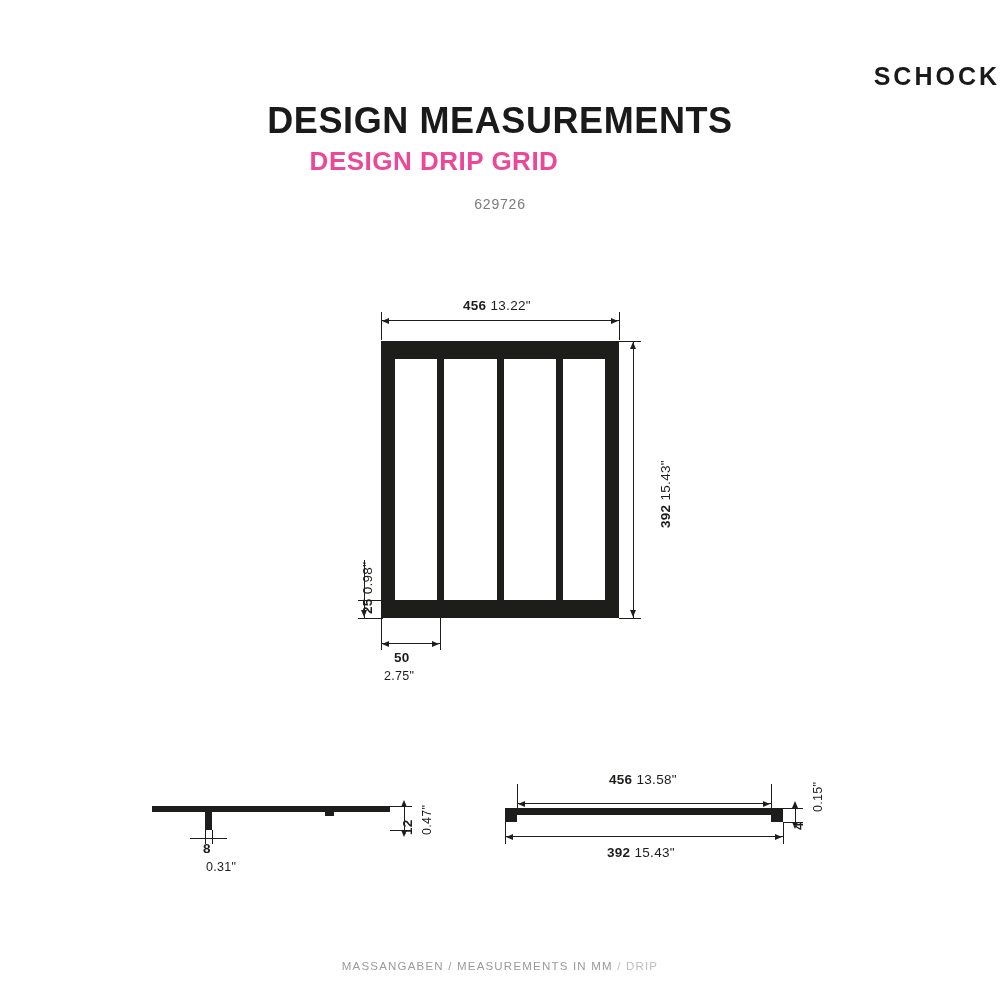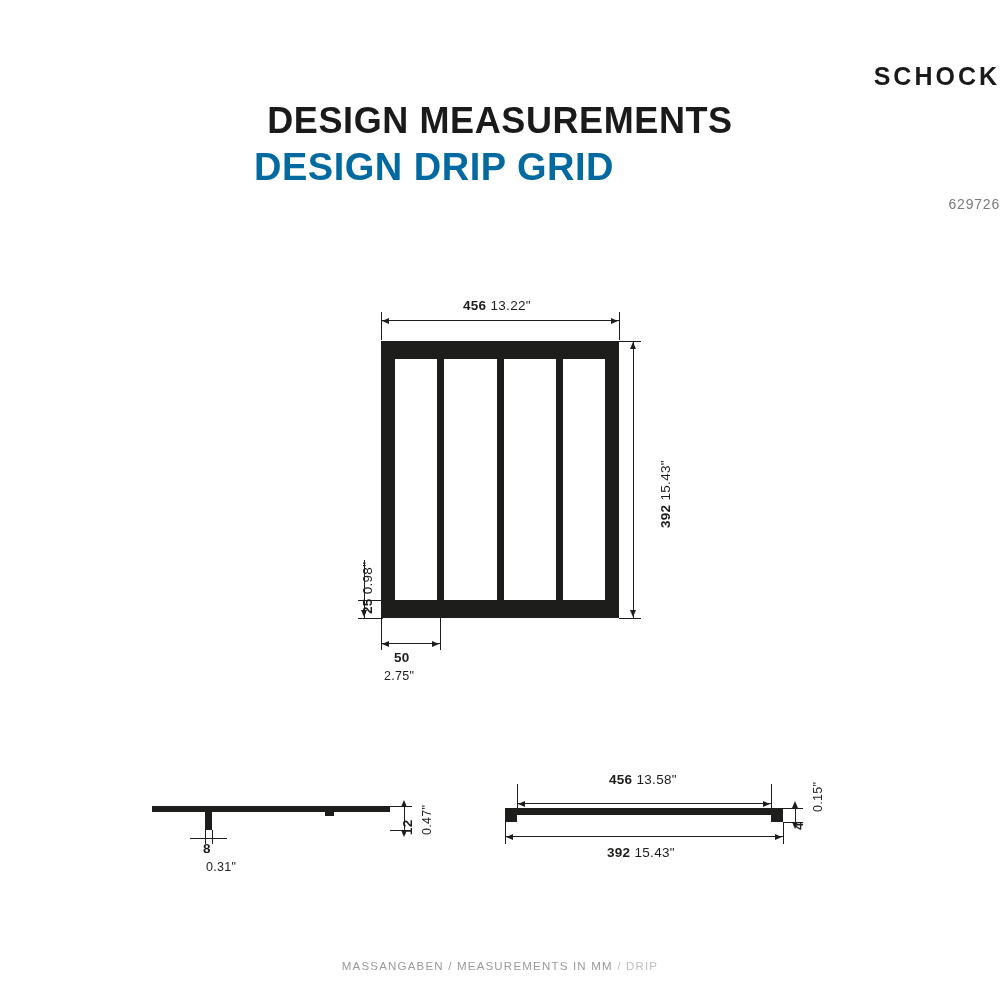--- a/index.html
+++ b/index.html
@@ -34,29 +34,29 @@
     text-align: center;
     font-size: 36px;
     font-weight: bold;
     letter-spacing: 0.6px;
     color: #1a1a1a;
   }
   .title-en {
     position: absolute;
     top: 146px; left: 0; width: 868px;
     text-align: center;
-    font-size: 38px;
+    font-size: 26px;
     font-weight: bold;
     letter-spacing: 0.5px;
-    color: #0369a1;
+    color: #ec4899;
   }
   .artnr {
     position: absolute;
     top: 196px; left: 0; width: 1000px;
-    text-align: right;
+    text-align: center;
     font-size: 14px;
     letter-spacing: 0.8px;
     color: #7a7a7a;
   }
   .footer {
     position: absolute;
     bottom: 28px; left: 0; width: 1000px;
     text-align: center;
     font-size: 11.5px;
     letter-spacing: 1.2px;

